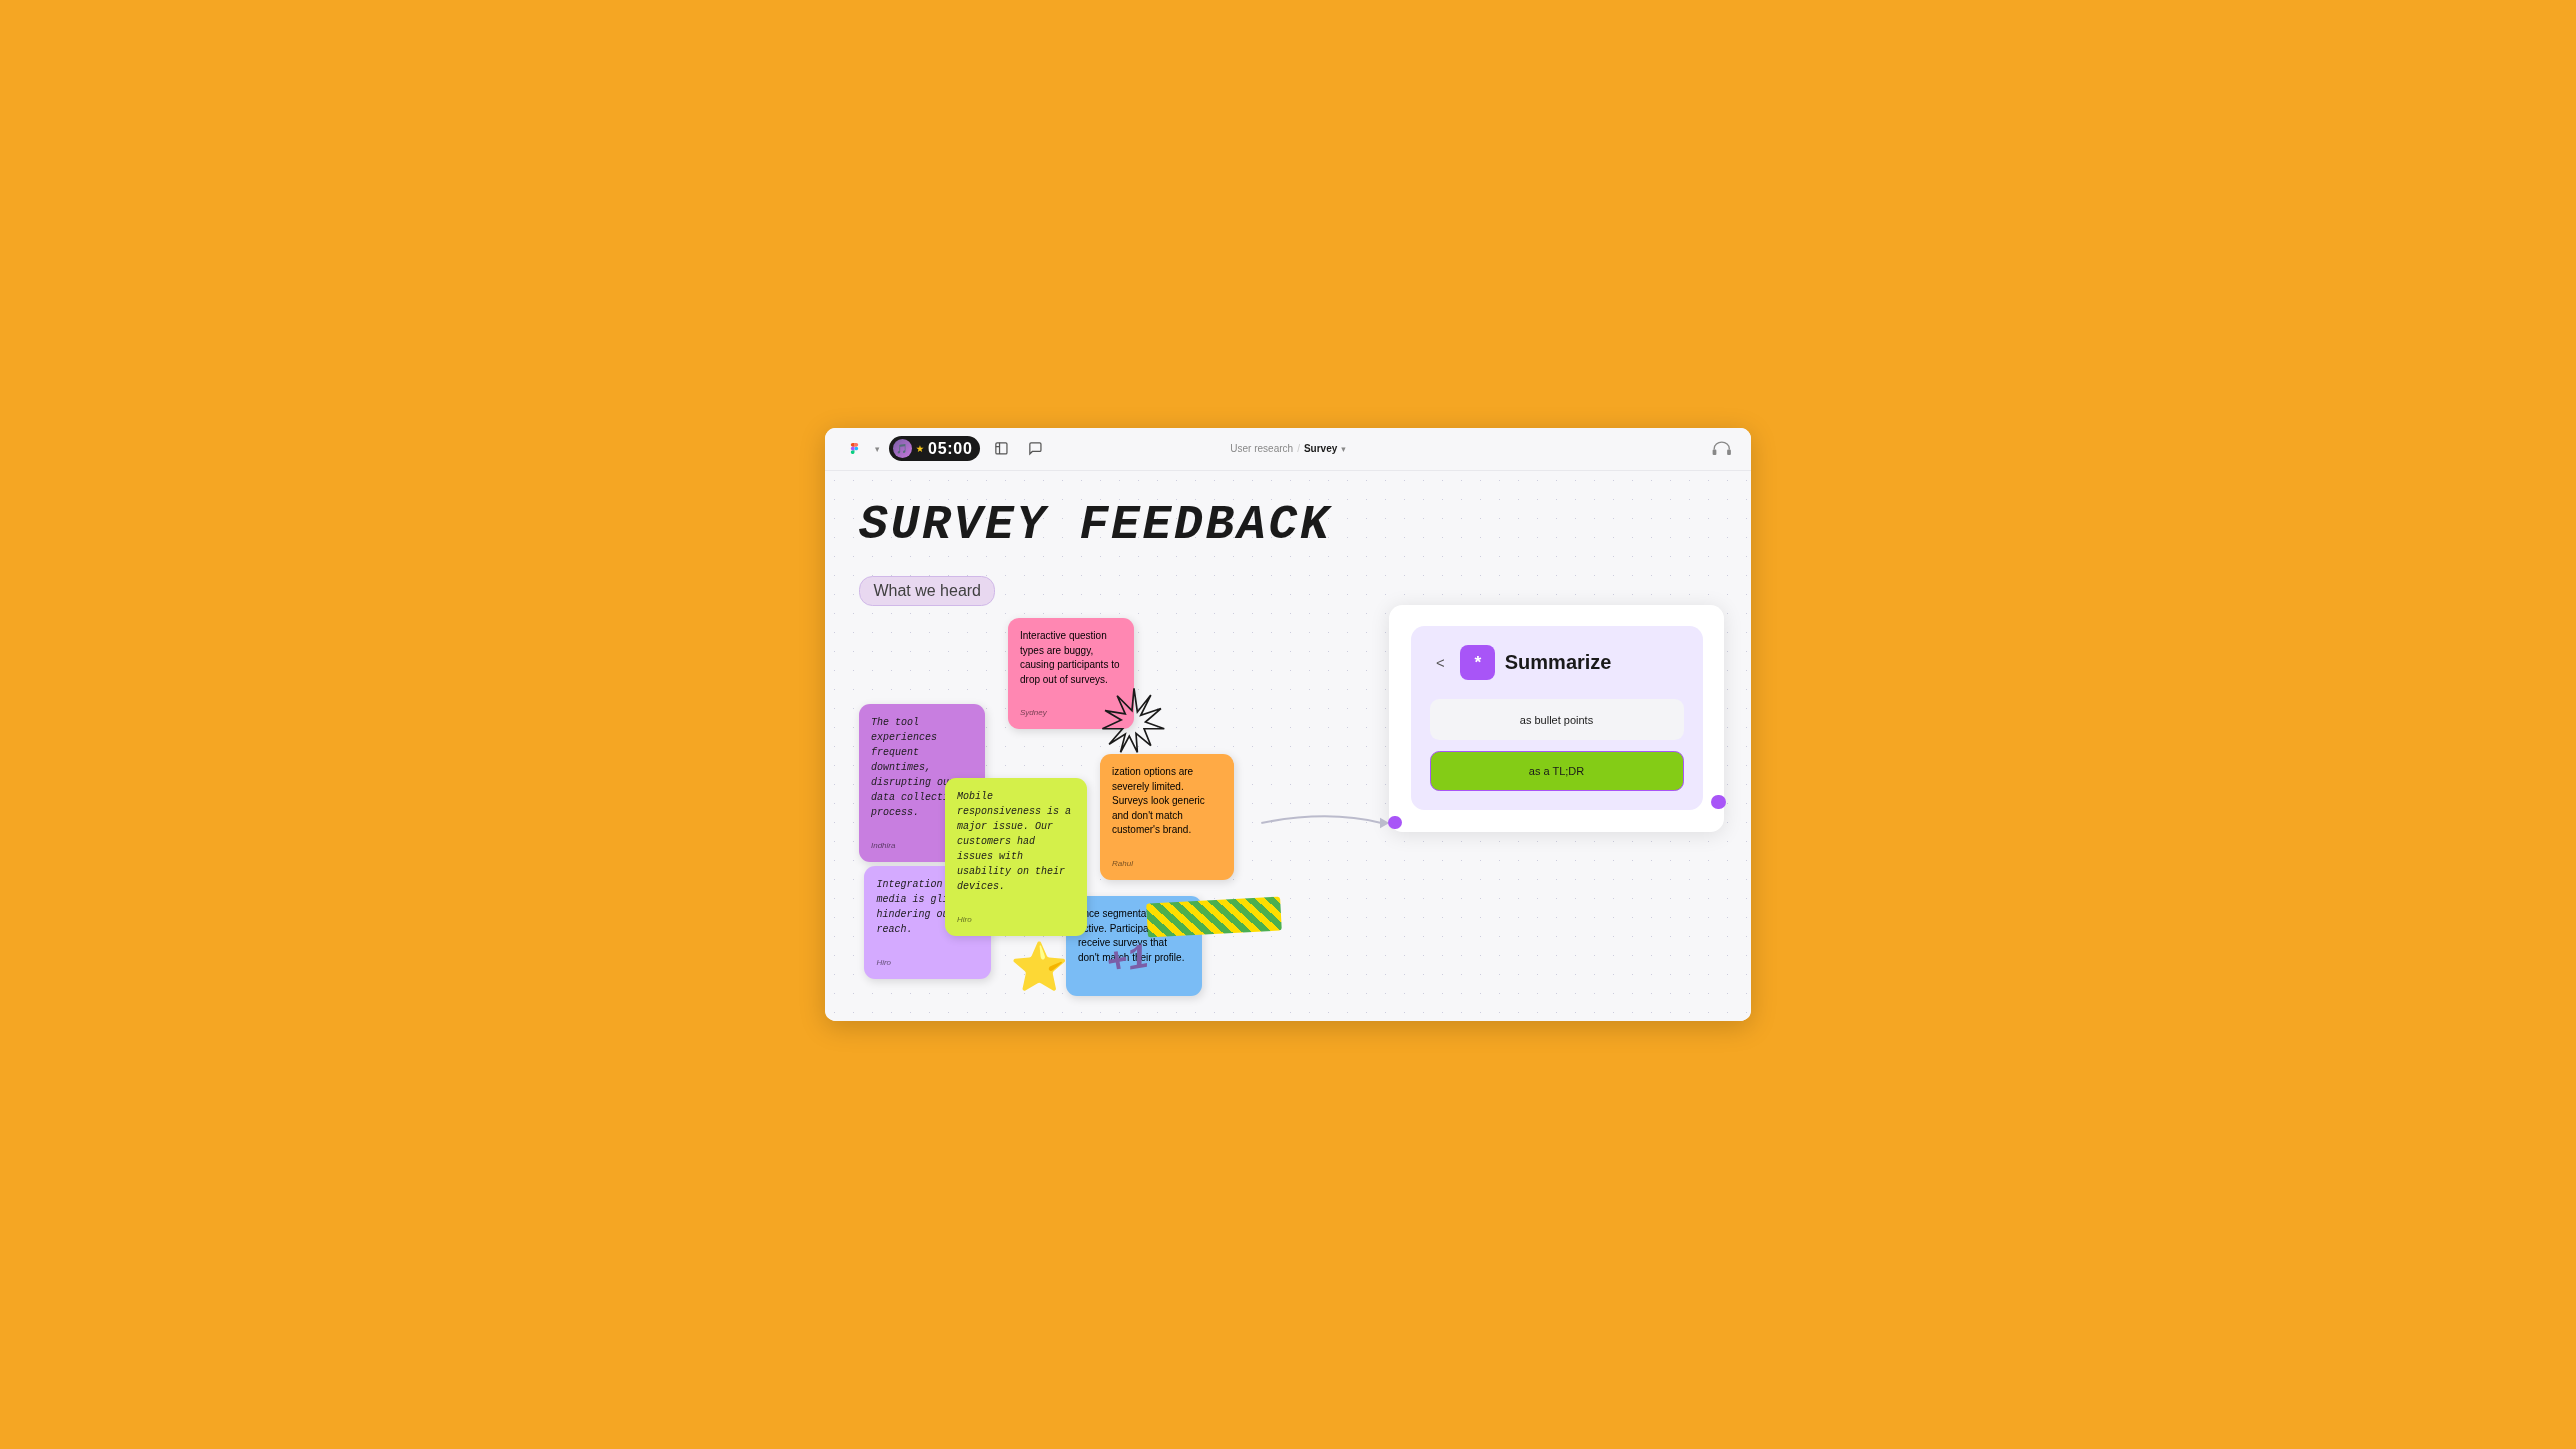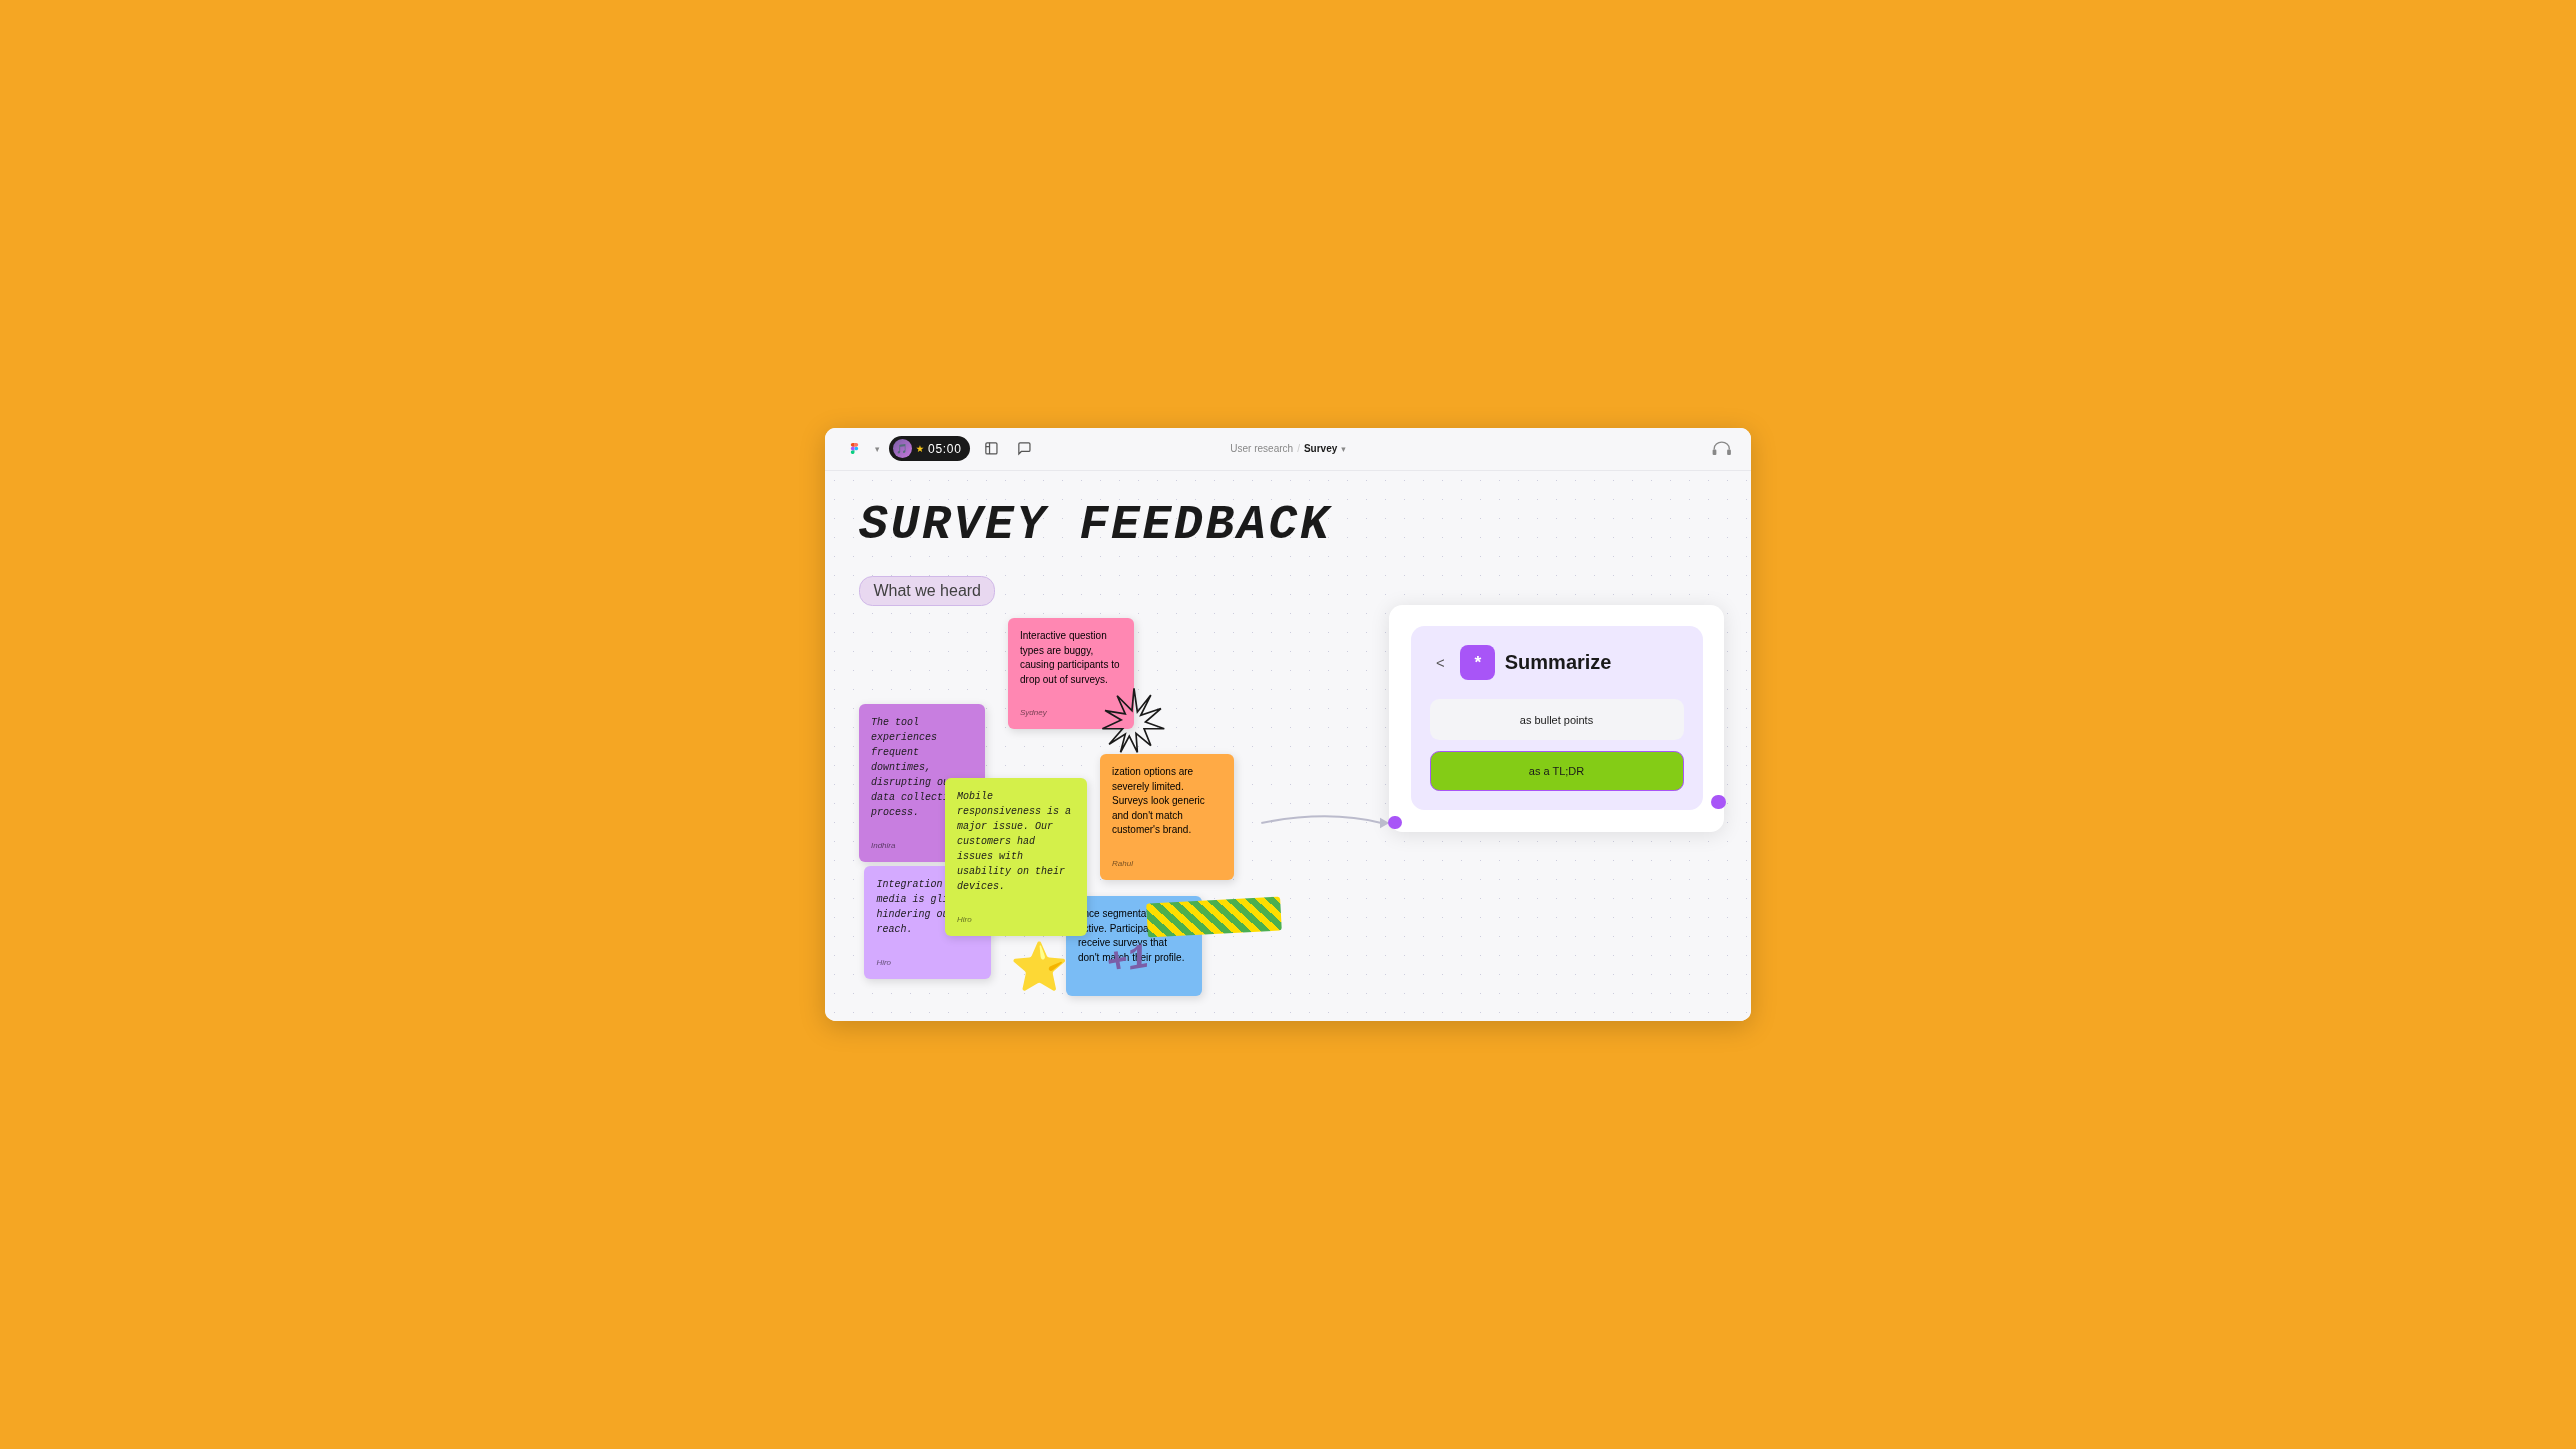--- a/index.html
+++ b/index.html
@@ -80,22 +80,22 @@
       font-size: 9.4px;
     }
 
     .star-icon-small {
       color: #F5C518;
       font-size: 9.4px;
     }
 
     .timer-text {
       color: white;
-      font-size: 12px;
-      font-weight: 400;
+      font-size: 16px;
+      font-weight: 700;
       letter-spacing: 0.7px;
     }
 
     .toolbar-icon-btn {
       display: flex;
       align-items: center;
       justify-content: center;
       width: 24px;
       height: 24px;
       border-radius: 5.4px;
@@ -187,21 +187,21 @@
     
     .sticky-notes-container {
       position: relative;
       width: 100%;
       height: 376px;
     }
 
     
     .sticky-note {
       position: absolute;
-      border-radius: 6px;
+      border-radius: 11px;
       padding: 10.7px 12px;
       font-size: 10px;
       line-height: 1.45;
       box-shadow: 1.3px 2.7px 8px rgba(0,0,0,0.12);
     }
 
     .sticky-pink {
       background: #FF87B2;
     }
 

